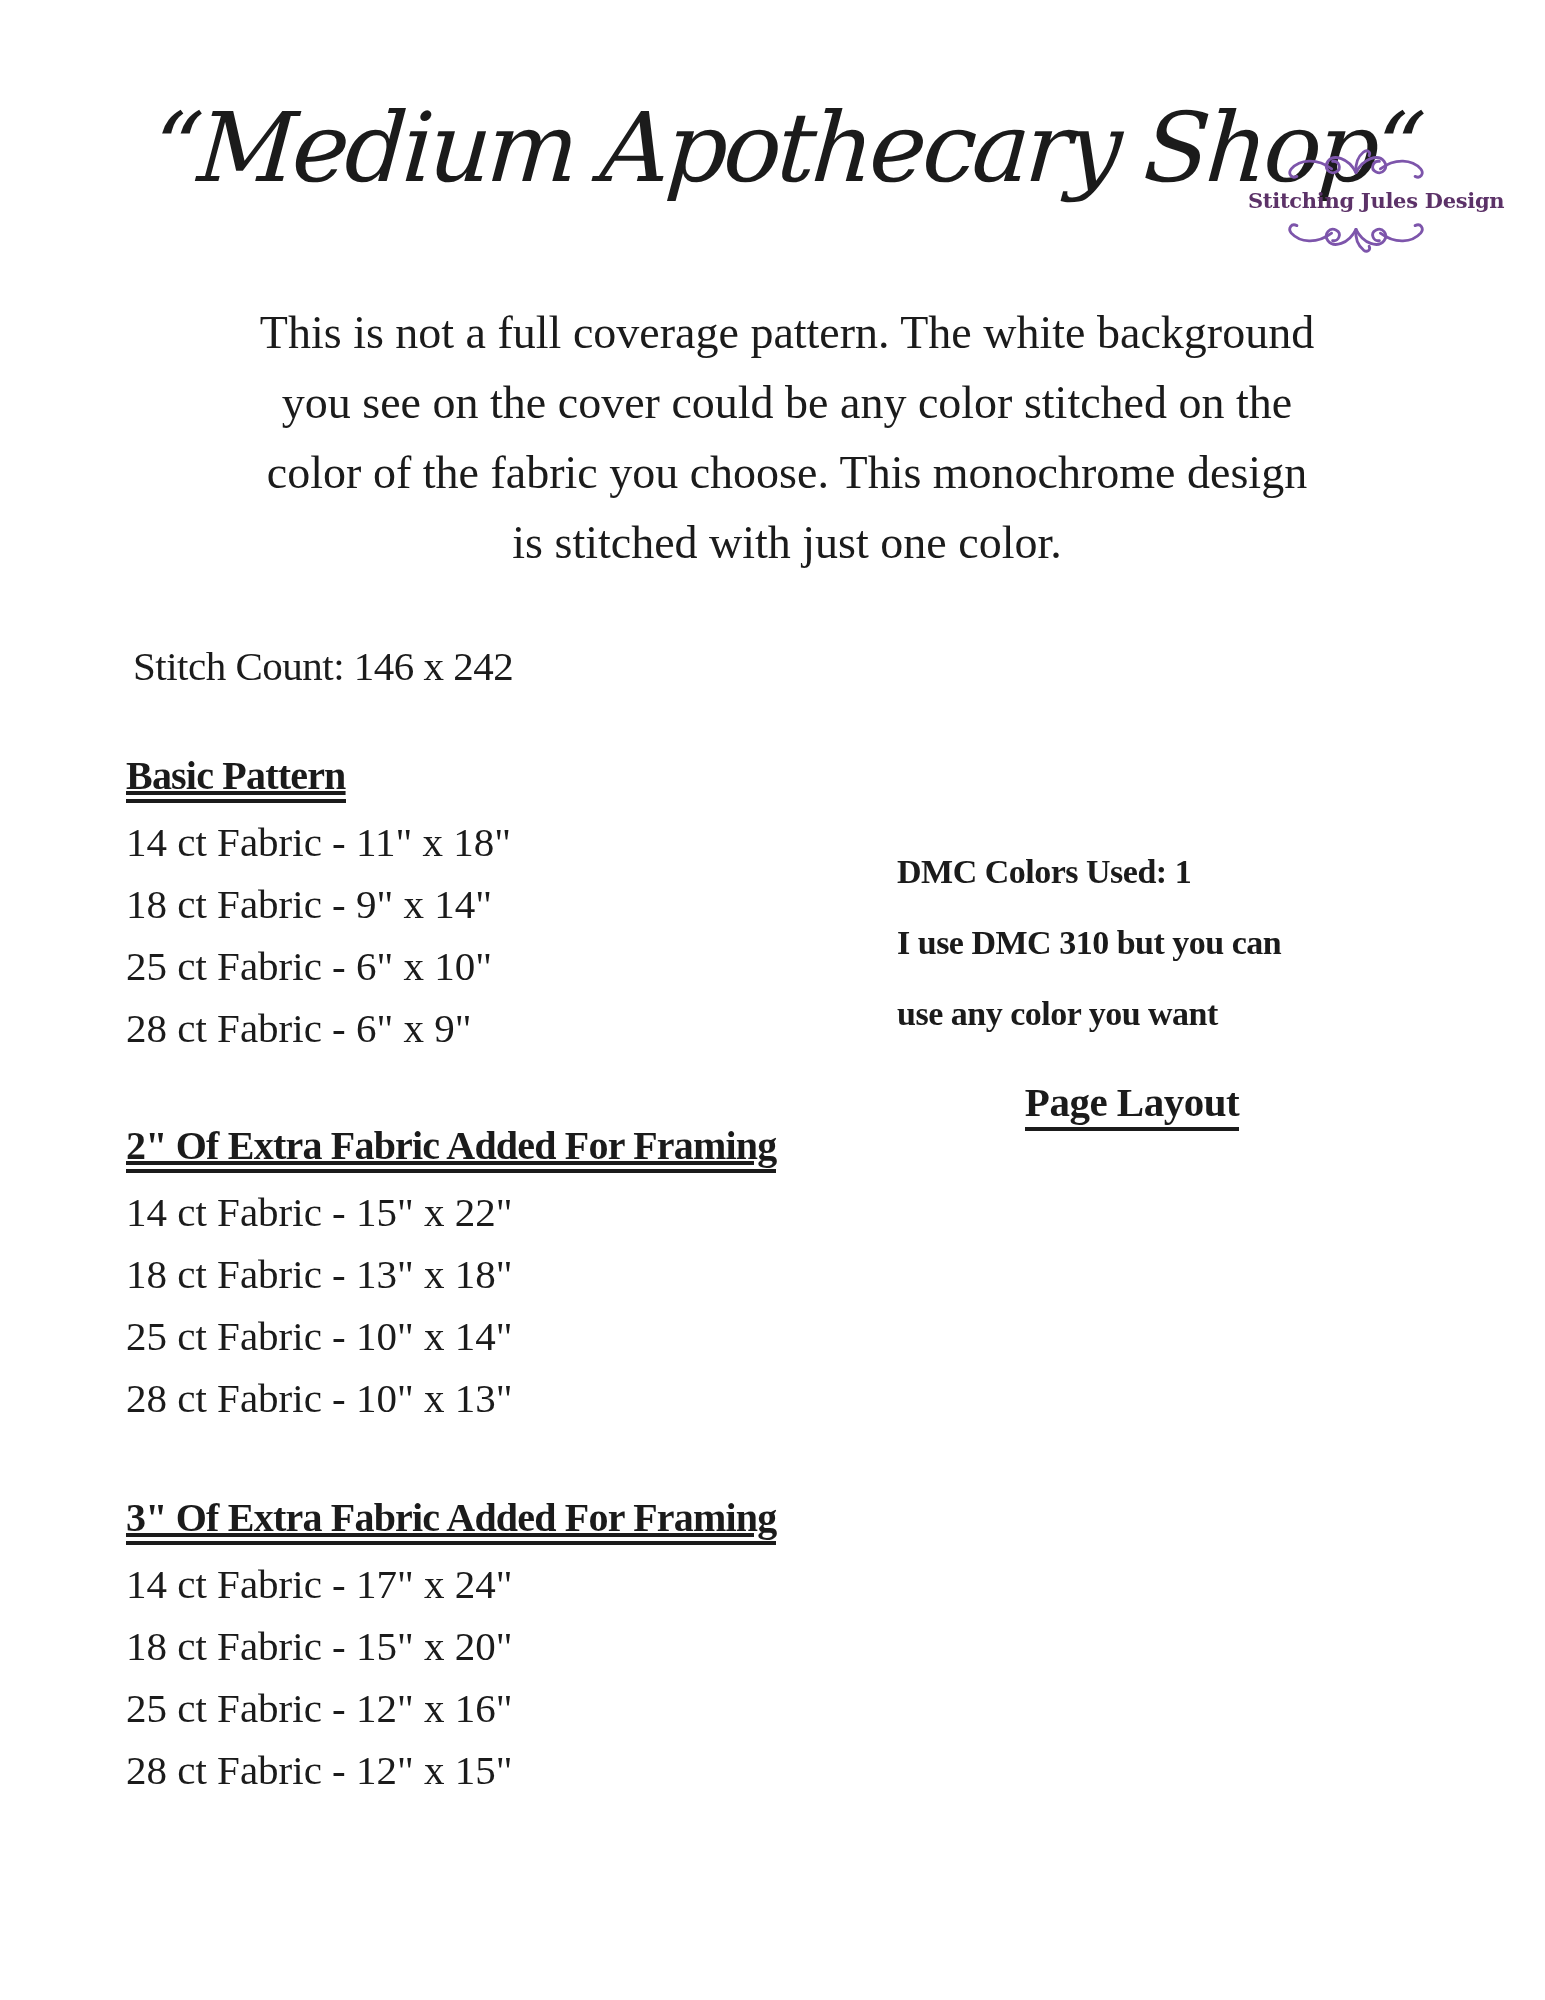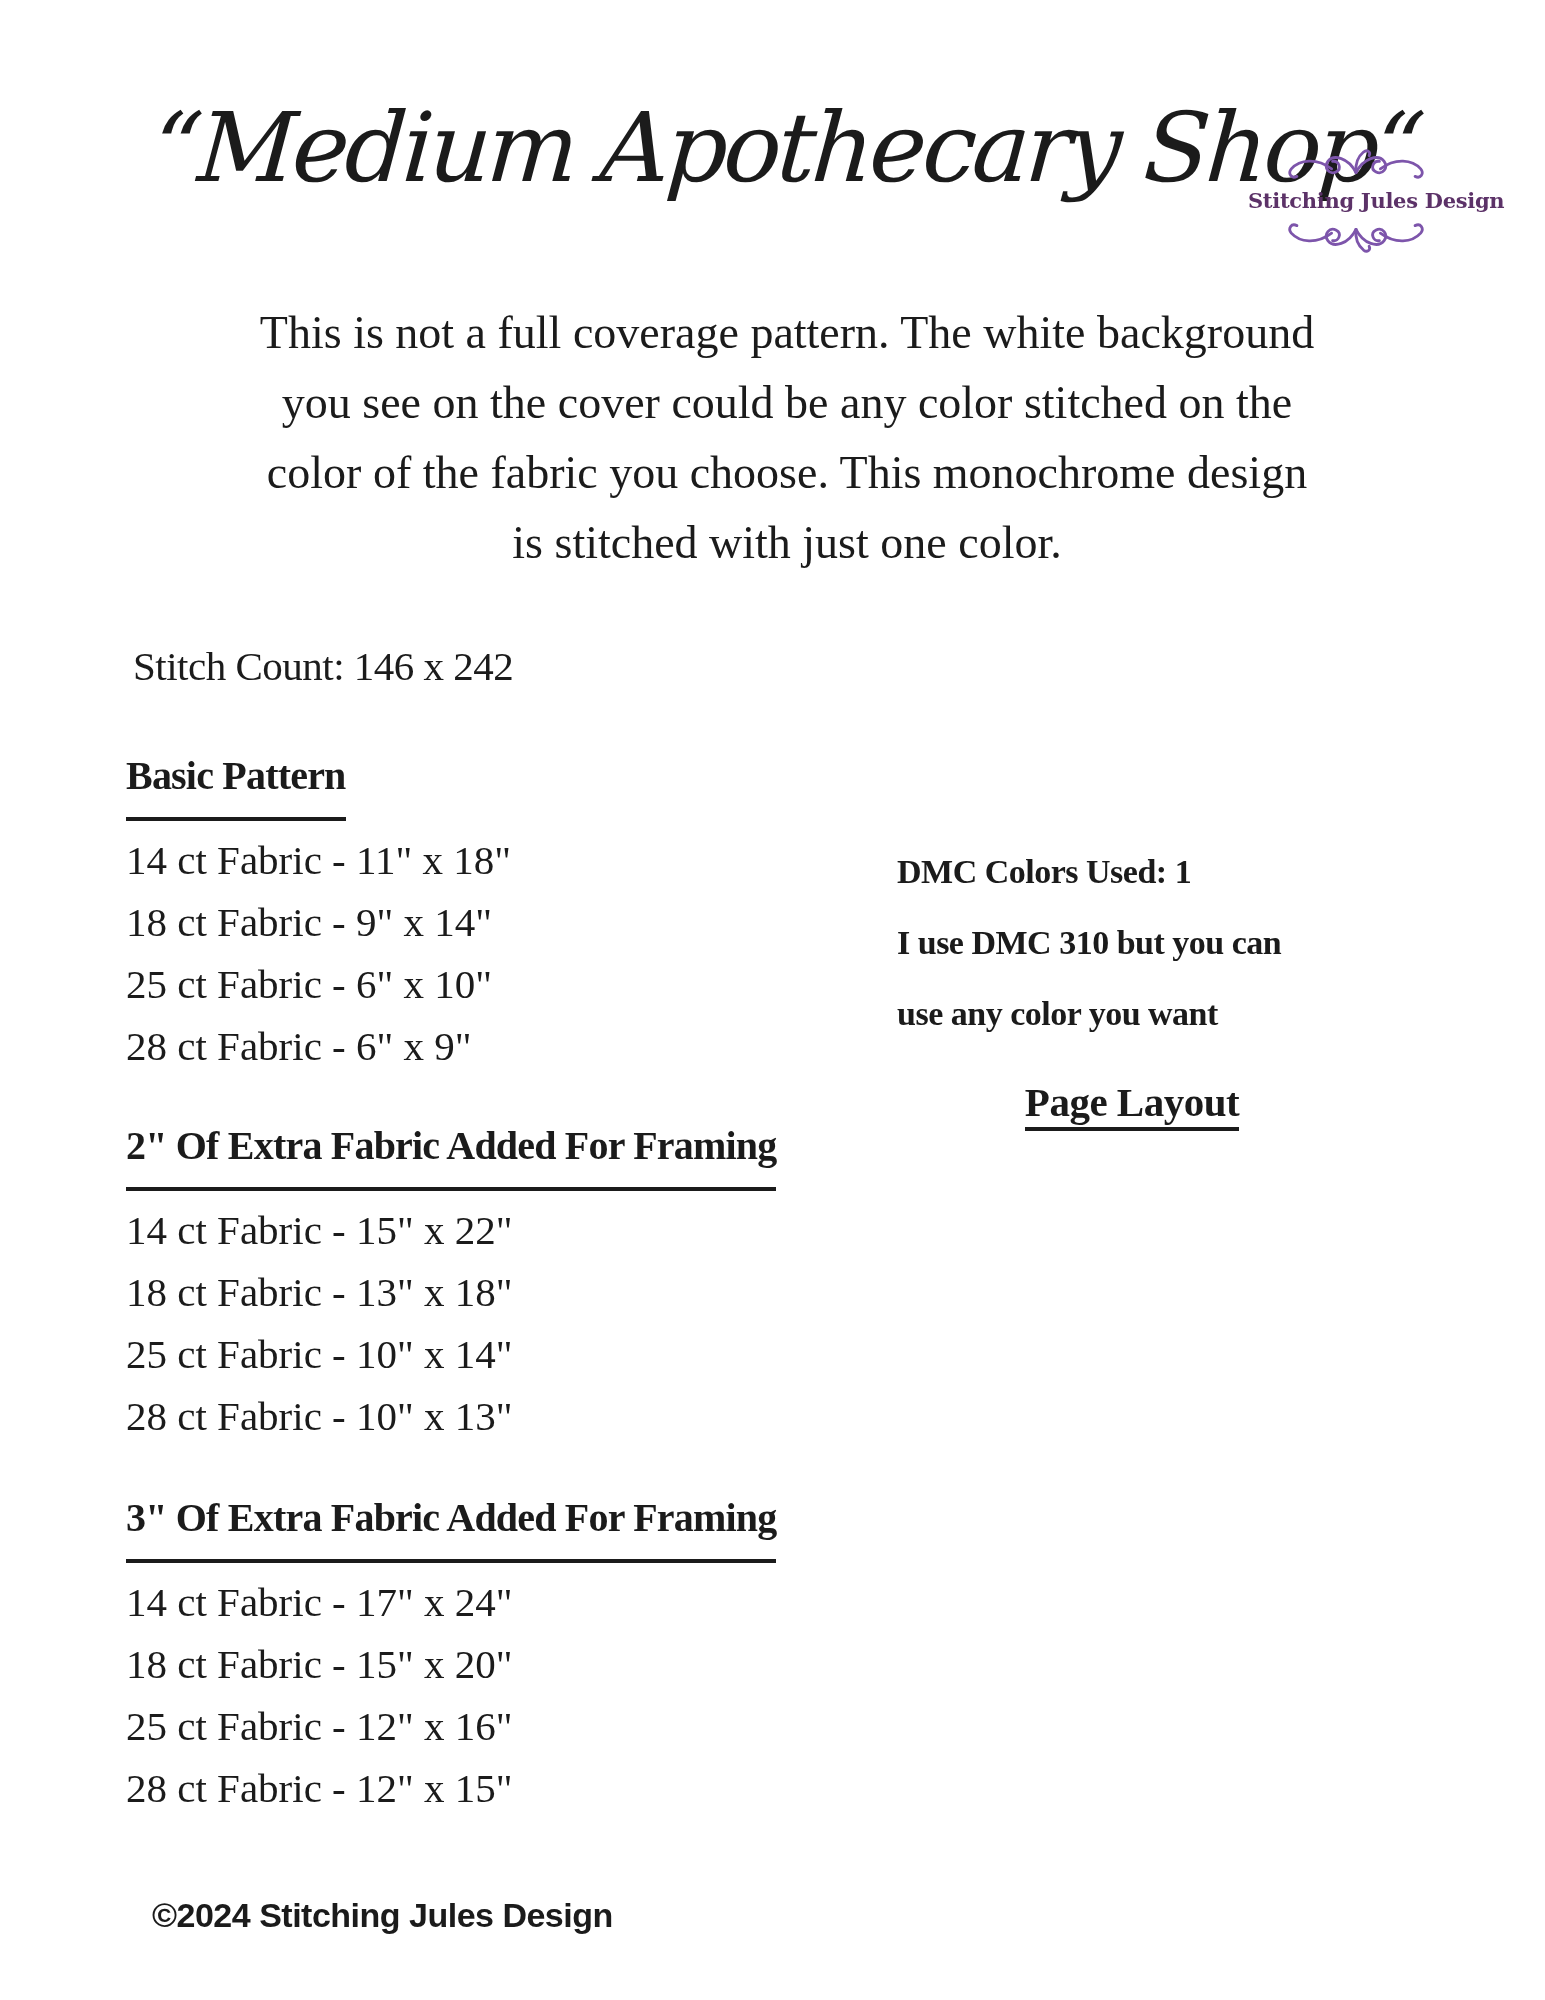--- a/index.html
+++ b/index.html
@@ -73,23 +73,24 @@
   .section{position:absolute;left:126px;}
   .section-basic{top:752px;}
   .section-extra2{top:1122px;}
   .section-extra3{top:1494px;}
   .section-heading{
     display:inline-block;
     font-size:40px;
     font-weight:bold;
     letter-spacing:-0.8px;
     border-bottom:4px solid var(--body-text);
-    padding-bottom:18px;
+    padding-bottom:0;
     margin-bottom:8px;
     white-space:nowrap;
+    text-decoration:underline;
   }
   .section ul{list-style:none;margin:0;padding:0;}
   .section li{
     font-size:41px;
     line-height:62px;
     white-space:nowrap;
   }
   
   .dmc{
     position:absolute;
@@ -200,15 +201,14 @@
   <div class="dmc">
     <div>DMC Colors Used: 1</div>
     <div>I use DMC 310 but you can</div>
     <div>use any color you want</div>
   </div>
 
   <div class="page-layout">
     <span>Page Layout</span>
   </div>
 
-  <div class="footer">©2024 Stitching Jules Design</div>
 
 </div>
 
 </body></html>

